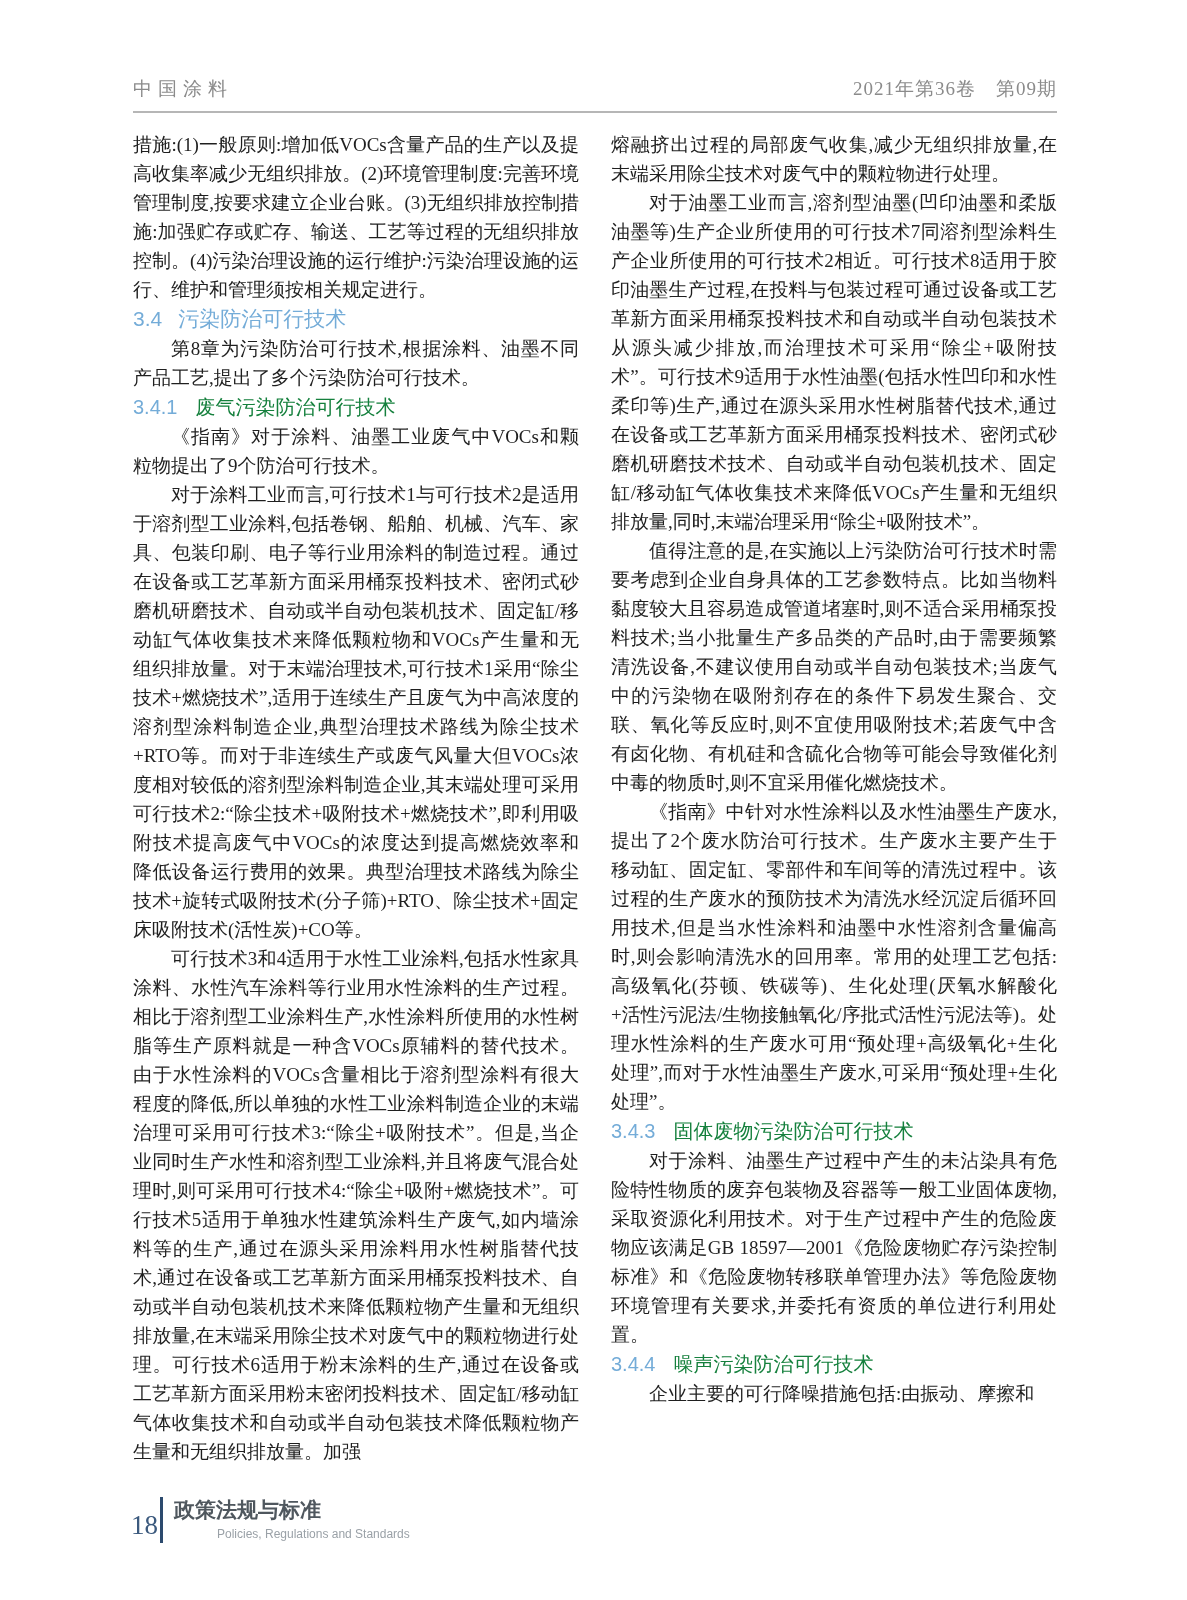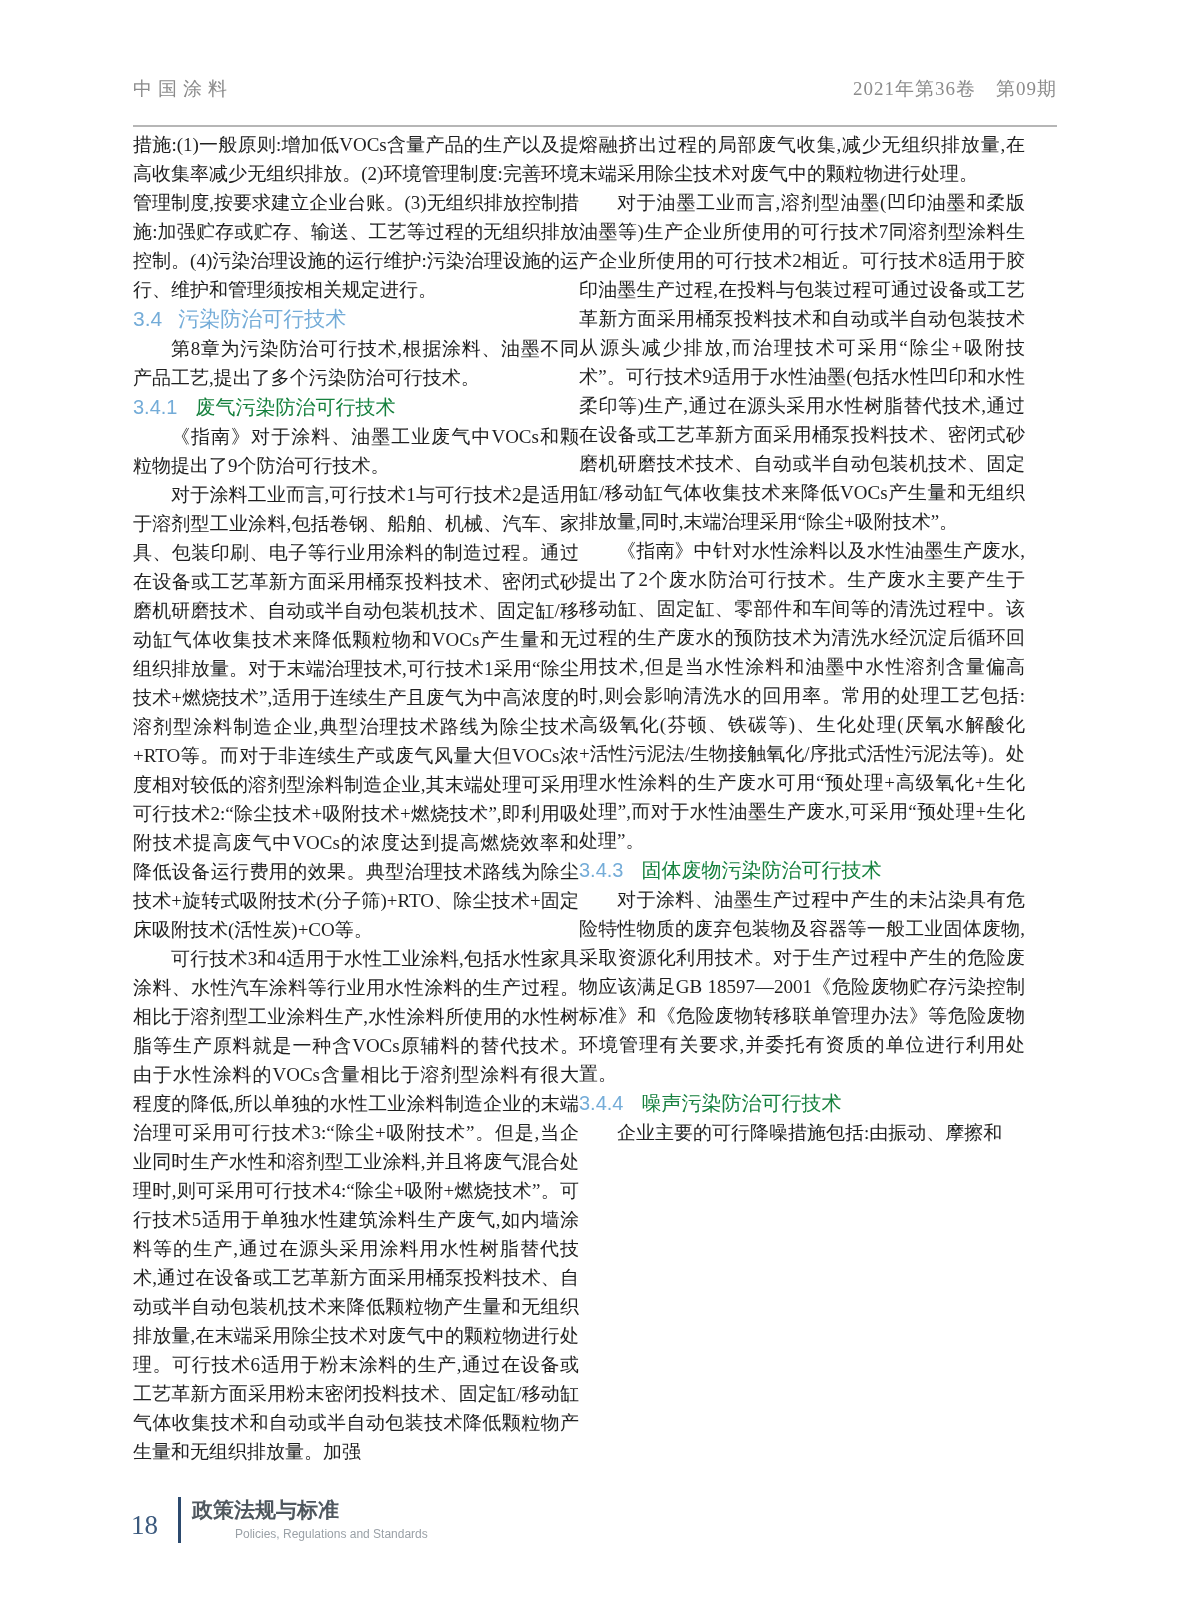--- a/index.html
+++ b/index.html
@@ -9,30 +9,30 @@
     margin:0 auto;
     background:#ffffff;
     font-family:"Liberation Serif","DejaVu Serif",serif;
     color:#1f1f1f;
     overflow:hidden;
   }
   
   .page-header{
     position:absolute;left:133px;right:130px;top:76px;
     display:flex;justify-content:space-between;align-items:flex-end;
-    padding-bottom:23px;
+    padding-bottom:9px;
     border-bottom:2px solid #b6b6b6;
     color:#8b8b8b;font-size:19px;
   }
   .journal-name{letter-spacing:6px;}
   .issue-info{letter-spacing:1px;}
   
   .content{
     position:absolute;left:133px;top:130px;width:924px;
-    display:flex;
+    display:flex;gap:32px;
   }
   .col{
     width:446px;
     font-size:19px;line-height:29px;
     text-align:justify;
   }
   .para{margin:0;}
   .para.indent{text-indent:2em;}
   .sec-heading{
     font-family:"Liberation Sans","DejaVu Sans",sans-serif;
@@ -48,21 +48,21 @@
     color:#74acd8;margin-right:18px;
   }
   .sub-heading .title{color:#15803d;}
   
   .page-footer{
     position:absolute;left:131px;top:1497px;
     display:flex;align-items:stretch;
   }
   .page-num{
     font-size:27px;color:#3c5a7e;
-    align-self:flex-end;margin-right:20px;padding-bottom:4px;line-height:1;
+    align-self:flex-end;margin-right:2px;padding-bottom:4px;line-height:1;
   }
   .footer-bar{width:3px;background:#2c4a6e;height:46px;margin-right:11px;}
   .footer-labels{display:flex;flex-direction:column;justify-content:space-between;}
   .footer-cn{
     font-family:"Liberation Sans","DejaVu Sans",sans-serif;
     font-weight:bold;font-size:21px;color:#4f575e;line-height:26px;
   }
   .footer-en{
     font-family:"Liberation Sans","DejaVu Sans",sans-serif;
     font-size:12px;color:#9aa1a7;line-height:18px;margin-left:43px;
@@ -84,20 +84,21 @@
         <div class="sec-heading"><span class="num">3.4</span><span class="title">污染防治可行技术</span></div>
         <p class="para indent">第8章为污染防治可行技术,根据涂料、油墨不同产品工艺,提出了多个污染防治可行技术。</p>
         <div class="sub-heading"><span class="num">3.4.1</span><span class="title">废气污染防治可行技术</span></div>
         <p class="para indent">《指南》对于涂料、油墨工业废气中VOCs和颗粒物提出了9个防治可行技术。</p>
         <p class="para indent">对于涂料工业而言,可行技术1与可行技术2是适用于溶剂型工业涂料,包括卷钢、船舶、机械、汽车、家具、包装印刷、电子等行业用涂料的制造过程。通过在设备或工艺革新方面采用桶泵投料技术、密闭式砂磨机研磨技术、自动或半自动包装机技术、固定缸/移动缸气体收集技术来降低颗粒物和VOCs产生量和无组织排放量。对于末端治理技术,可行技术1采用“除尘技术+燃烧技术”,适用于连续生产且废气为中高浓度的溶剂型涂料制造企业,典型治理技术路线为除尘技术+RTO等。而对于非连续生产或废气风量大但VOCs浓度相对较低的溶剂型涂料制造企业,其末端处理可采用可行技术2:“除尘技术+吸附技术+燃烧技术”,即利用吸附技术提高废气中VOCs的浓度达到提高燃烧效率和降低设备运行费用的效果。典型治理技术路线为除尘技术+旋转式吸附技术(分子筛)+RTO、除尘技术+固定床吸附技术(活性炭)+CO等。</p>
         <p class="para indent">可行技术3和4适用于水性工业涂料,包括水性家具涂料、水性汽车涂料等行业用水性涂料的生产过程。相比于溶剂型工业涂料生产,水性涂料所使用的水性树脂等生产原料就是一种含VOCs原辅料的替代技术。由于水性涂料的VOCs含量相比于溶剂型涂料有很大程度的降低,所以单独的水性工业涂料制造企业的末端治理可采用可行技术3:“除尘+吸附技术”。但是,当企业同时生产水性和溶剂型工业涂料,并且将废气混合处理时,则可采用可行技术4:“除尘+吸附+燃烧技术”。可行技术5适用于单独水性建筑涂料生产废气,如内墙涂料等的生产,通过在源头采用涂料用水性树脂替代技术,通过在设备或工艺革新方面采用桶泵投料技术、自动或半自动包装机技术来降低颗粒物产生量和无组织排放量,在末端采用除尘技术对废气中的颗粒物进行处理。可行技术6适用于粉末涂料的生产,通过在设备或工艺革新方面采用粉末密闭投料技术、固定缸/移动缸气体收集技术和自动或半自动包装技术降低颗粒物产生量和无组织排放量。加强</p>
       </section>
     <section class="col">
         <p class="para">熔融挤出过程的局部废气收集,减少无组织排放量,在末端采用除尘技术对废气中的颗粒物进行处理。</p>
         <p class="para indent">对于油墨工业而言,溶剂型油墨(凹印油墨和柔版油墨等)生产企业所使用的可行技术7同溶剂型涂料生产企业所使用的可行技术2相近。可行技术8适用于胶印油墨生产过程,在投料与包装过程可通过设备或工艺革新方面采用桶泵投料技术和自动或半自动包装技术从源头减少排放,而治理技术可采用“除尘+吸附技术”。可行技术9适用于水性油墨(包括水性凹印和水性柔印等)生产,通过在源头采用水性树脂替代技术,通过在设备或工艺革新方面采用桶泵投料技术、密闭式砂磨机研磨技术技术、自动或半自动包装机技术、固定缸/移动缸气体收集技术来降低VOCs产生量和无组织排放量,同时,末端治理采用“除尘+吸附技术”。</p>
+        <p class="para indent">值得注意的是,在实施以上污染防治可行技术时需要考虑到企业自身具体的工艺参数特点。比如当物料黏度较大且容易造成管道堵塞时,则不适合采用桶泵投料技术;当小批量生产多品类的产品时,由于需要频繁清洗设备,不建议使用自动或半自动包装技术;当废气中的污染物在吸附剂存在的条件下易发生聚合、交联、氧化等反应时,则不宜使用吸附技术;若废气中含有卤化物、有机硅和含硫化合物等可能会导致催化剂中毒的物质时,则不宜采用催化燃烧技术。</p>
         <p class="para indent">《指南》中针对水性涂料以及水性油墨生产废水,提出了2个废水防治可行技术。生产废水主要产生于移动缸、固定缸、零部件和车间等的清洗过程中。该过程的生产废水的预防技术为清洗水经沉淀后循环回用技术,但是当水性涂料和油墨中水性溶剂含量偏高时,则会影响清洗水的回用率。常用的处理工艺包括:高级氧化(芬顿、铁碳等)、生化处理(厌氧水解酸化+活性污泥法/生物接触氧化/序批式活性污泥法等)。处理水性涂料的生产废水可用“预处理+高级氧化+生化处理”,而对于水性油墨生产废水,可采用“预处理+生化处理”。</p>
         <div class="sub-heading"><span class="num">3.4.3</span><span class="title">固体废物污染防治可行技术</span></div>
         <p class="para indent">对于涂料、油墨生产过程中产生的未沾染具有危险特性物质的废弃包装物及容器等一般工业固体废物,采取资源化利用技术。对于生产过程中产生的危险废物应该满足GB 18597—2001《危险废物贮存污染控制标准》和《危险废物转移联单管理办法》等危险废物环境管理有关要求,并委托有资质的单位进行利用处置。</p>
         <div class="sub-heading"><span class="num">3.4.4</span><span class="title">噪声污染防治可行技术</span></div>
         <p class="para indent">企业主要的可行降噪措施包括:由振动、摩擦和</p>
       </section>
   </main>
 
   <footer class="page-footer">
     <span class="page-num">18</span>

